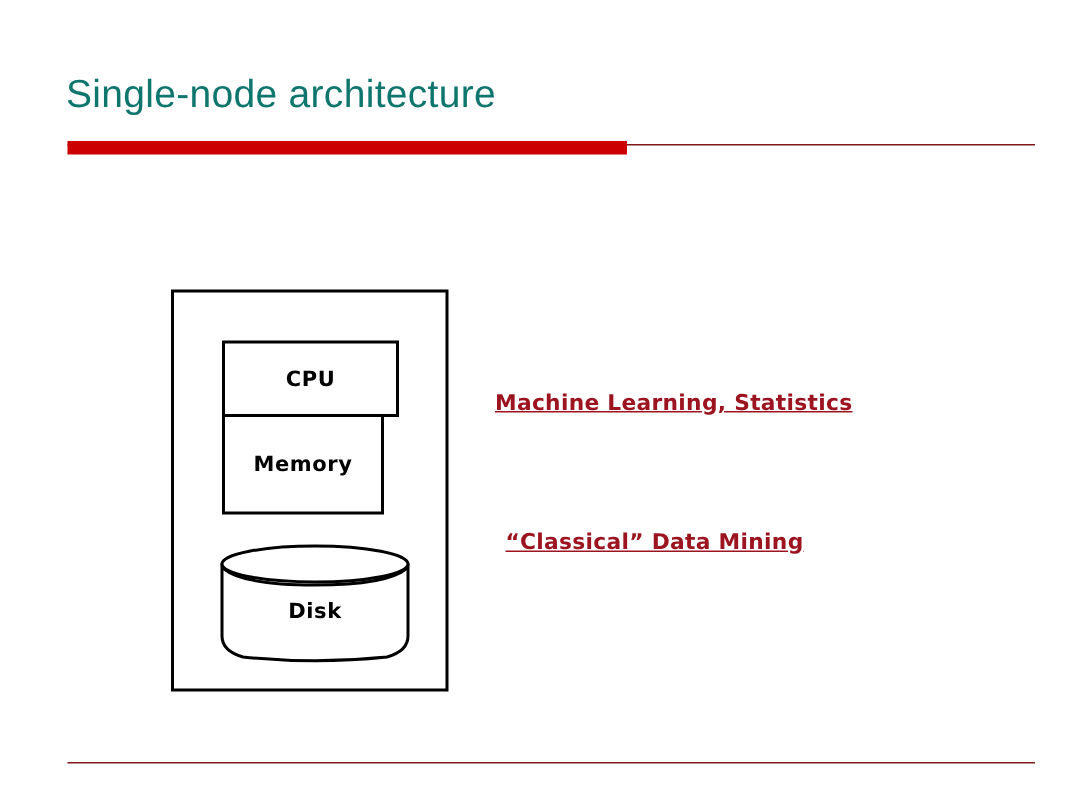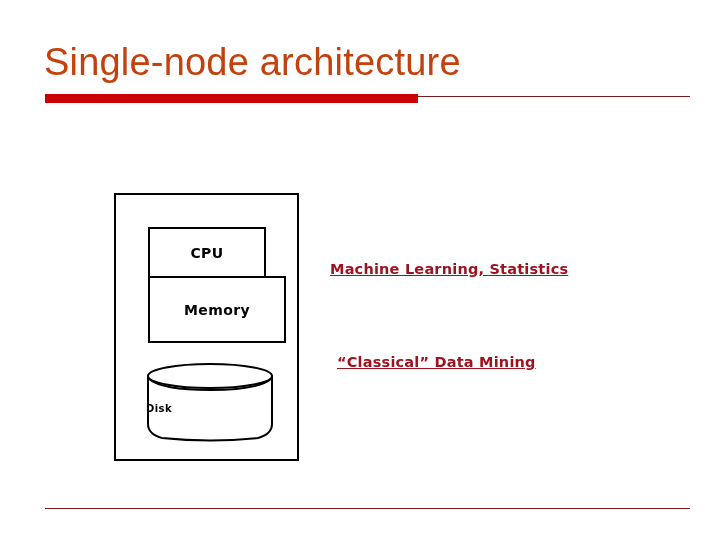--- a/index.html
+++ b/index.html
@@ -23,24 +23,24 @@
     background: #ffffff;
   }
 
   
   #slide-title {
     position: absolute;
     left: 44px;
     top: 40px;
     width: 640px;
     font-family: "Liberation Sans", "DejaVu Sans", sans-serif;
-    font-size: 38px;
+    font-size: 26px;
     font-weight: 400;
     line-height: 44px;
-    color: #c2410c;
+    color: #0f766e;
     letter-spacing: 0.2px;
     white-space: nowrap;
   }
 
   
   #title-rule-thin {
     position: absolute;
     left: 45px;
     top: 96px;
     width: 645px;
@@ -105,21 +105,21 @@
     left: 148px;
     top: 215px;
     width: 118px;
     height: 51px;
     margin-top: 12px;
   }
 
   #memory-box {
     left: 148px;
     top: 276px;
-    width: 138px;
+    width: 108px;
     height: 67px;
   }
 
   
   #disk-wrap {
     position: absolute;
     left: 146px;
     top: 362px;
     width: 128px;
     height: 80px;
@@ -128,23 +128,23 @@
     display: block;
   }
   #disk-label {
     position: absolute;
     left: 0;
     top: 0;
     width: 128px;
     height: 80px;
     display: flex;
     align-items: center;
-    justify-content: flex-start;
-    font-family: "DejaVu Sans", "Liberation Sans", sans-serif;
-    font-size: 10px;
+    justify-content: center;
+    font-family: "DejaVu Sans", "Liberation Sans", sans-serif;
+    font-size: 14px;
     font-weight: bold;
     color: #000000;
     letter-spacing: 0.4px;
     pointer-events: none;
     padding-top: 12px;
     box-sizing: border-box;
   }
 
   
   .annotation {

